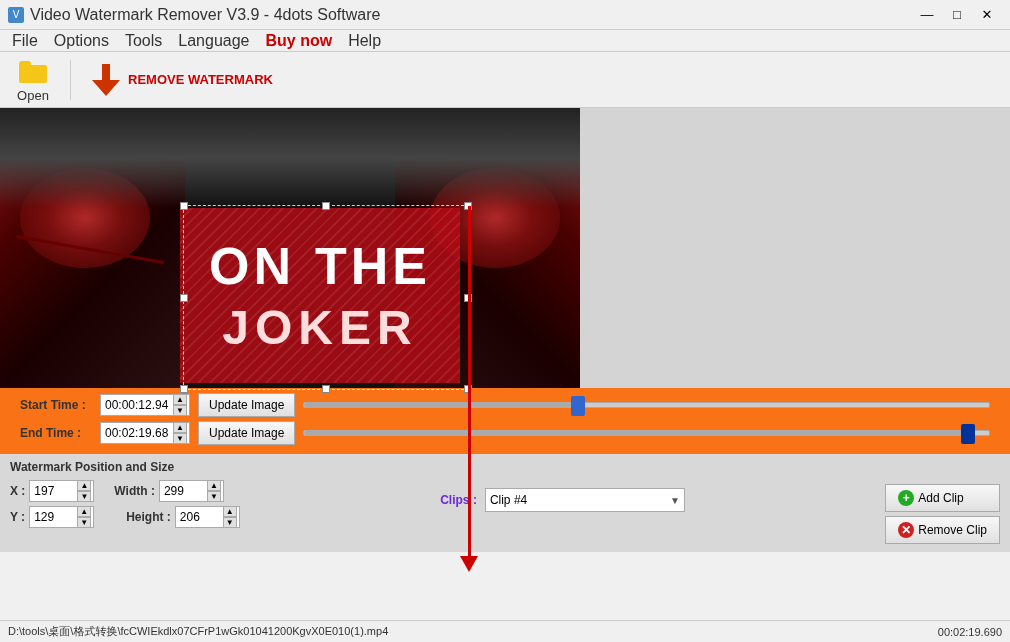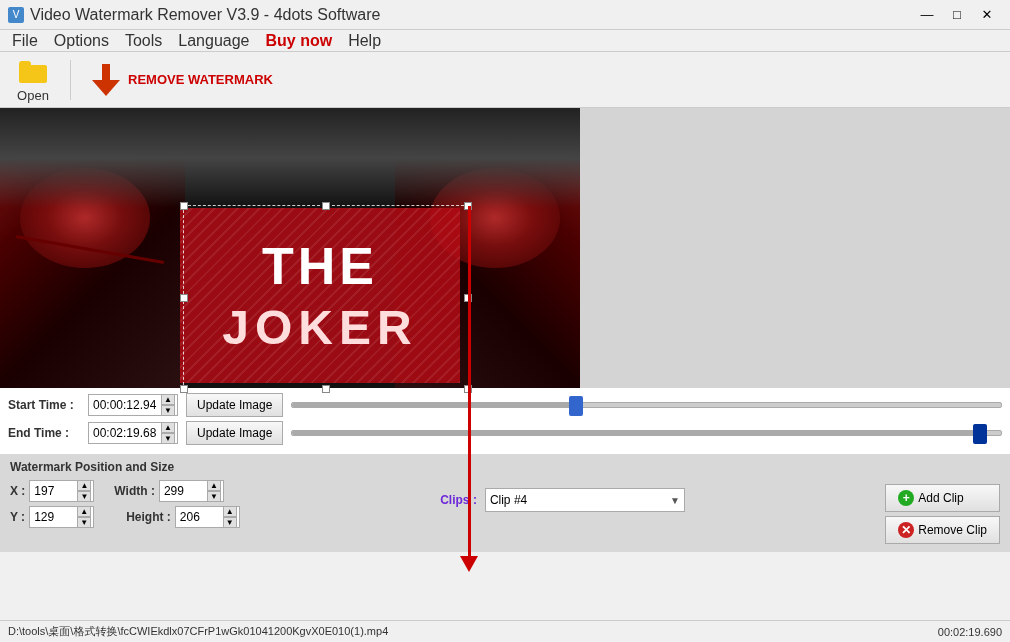--- a/index.html
+++ b/index.html
@@ -391,22 +391,22 @@
     .empty-right {
       flex: 1;
       background: #d4d4d4;
     }
 
     .bottom-controls {
       background: #d8d8d8;
     }
 
     .timeline-wrapper {
-      background: #ffffff;
-      padding: 5px 8px;
+      background: #f97316;
+      padding: 5px 20px;
     }
 
     .pos-and-clips {
       background: #d8d8d8;
       padding: 6px 10px 8px;
     }
 
     .clip-buttons {
       display: flex;
       flex-direction: column;
@@ -465,20 +465,21 @@
 
     <div class="video-wrapper">
       <div class="video-preview">
 
         <div class="face-left"></div>
         <div class="face-right"></div>
         <div class="face-top-dark"></div>
 
         <div class="video-middle">
           <div class="on-the-line">
+            <span class="overlay-text-on">ON</span>
             <span class="overlay-text-the">THE</span>
           </div>
           <span class="overlay-text-joker">JOKER</span>
         </div>
 
         <div class="selection-box">
           <div class="handle tl"></div>
           <div class="handle tm"></div>
           <div class="handle tr"></div>
           <div class="handle ml"></div>

